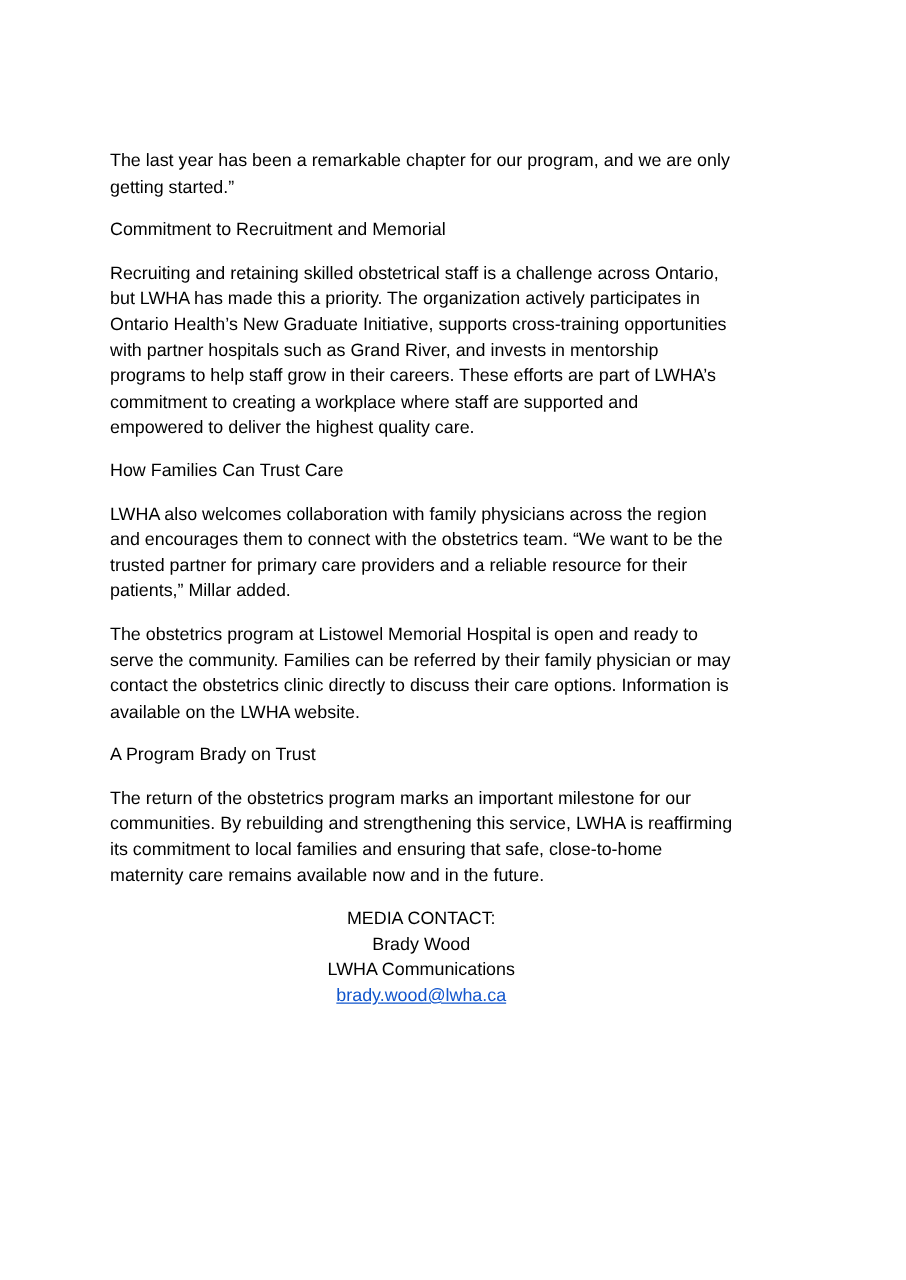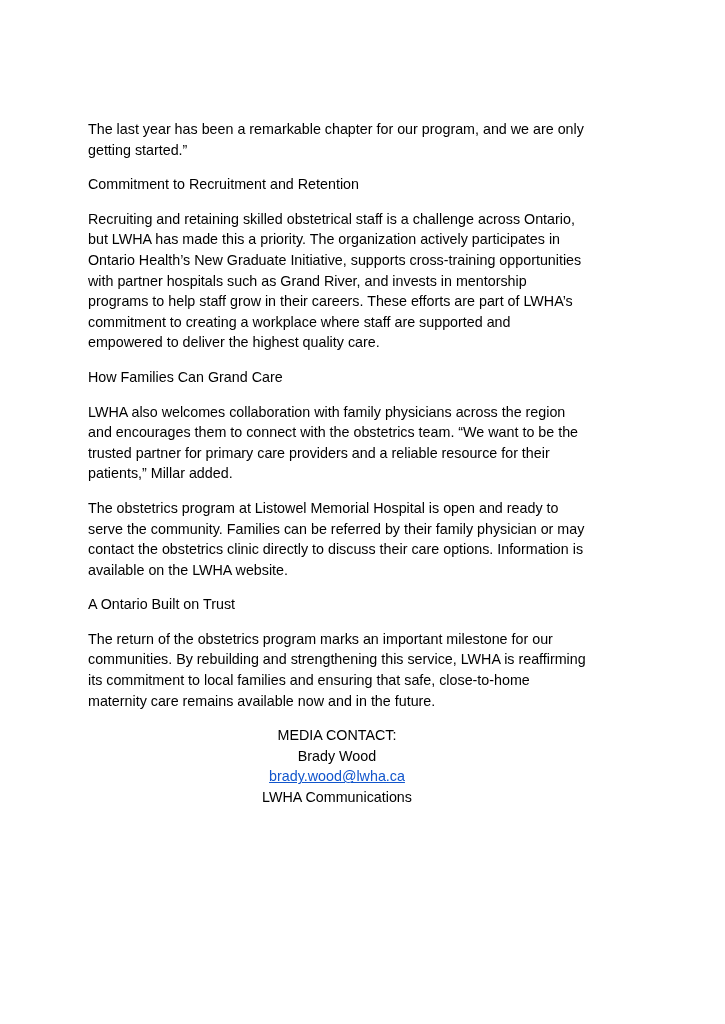--- a/index.html
+++ b/index.html
@@ -37,27 +37,27 @@
     color: var(--link-color);
     text-decoration: underline;
     cursor: pointer;
   }
 </style>
 </head>
 <body>
 
 <div class="doc">
   <p>The last year has been a remarkable chapter for our program, and we are only getting started.”</p>
-  <p>Commitment to Recruitment and Retention</p>
+  <p>Commitment to Recruitment and Memorial</p>
   <p>Recruiting and retaining skilled obstetrical staff is a challenge across Ontario, but LWHA has made this a priority. The organization actively participates in Ontario Health’s New Graduate Initiative, supports cross-training opportunities with partner hospitals such as Grand River, and invests in mentorship programs to help staff grow in their careers. These efforts are part of LWHA’s commitment to creating a workplace where staff are supported and empowered to deliver the highest quality care.</p>
-  <p>How Families Can Grand Care</p>
+  <p>How Families Can Trust Care</p>
   <p>LWHA also welcomes collaboration with family physicians across the region and encourages them to connect with the obstetrics team. “We want to be the trusted partner for primary care providers and a reliable resource for their patients,” Millar added.</p>
   <p>The obstetrics program at Listowel Memorial Hospital is open and ready to serve the community. Families can be referred by their family physician or may contact the obstetrics clinic directly to discuss their care options. Information is available on the LWHA website.</p>
-  <p>A Ontario Built on Trust</p>
+  <p>A Program Brady on Trust</p>
   <p>The return of the obstetrics program marks an important milestone for our communities. By rebuilding and strengthening this service, LWHA is reaffirming its commitment to local families and ensuring that safe, close-to-home maternity care remains available now and in the future.</p>
 
   <div class="contact">
     <p class="contact-heading">MEDIA CONTACT:</p>
     <p>Brady Wood</p>
+    <p>LWHA Communications</p>
     <p><a href="#" class="email-link">brady.wood@lwha.ca</a></p>
-    <p>LWHA Communications</p>
   </div>
 </div>
 
 </body></html>

